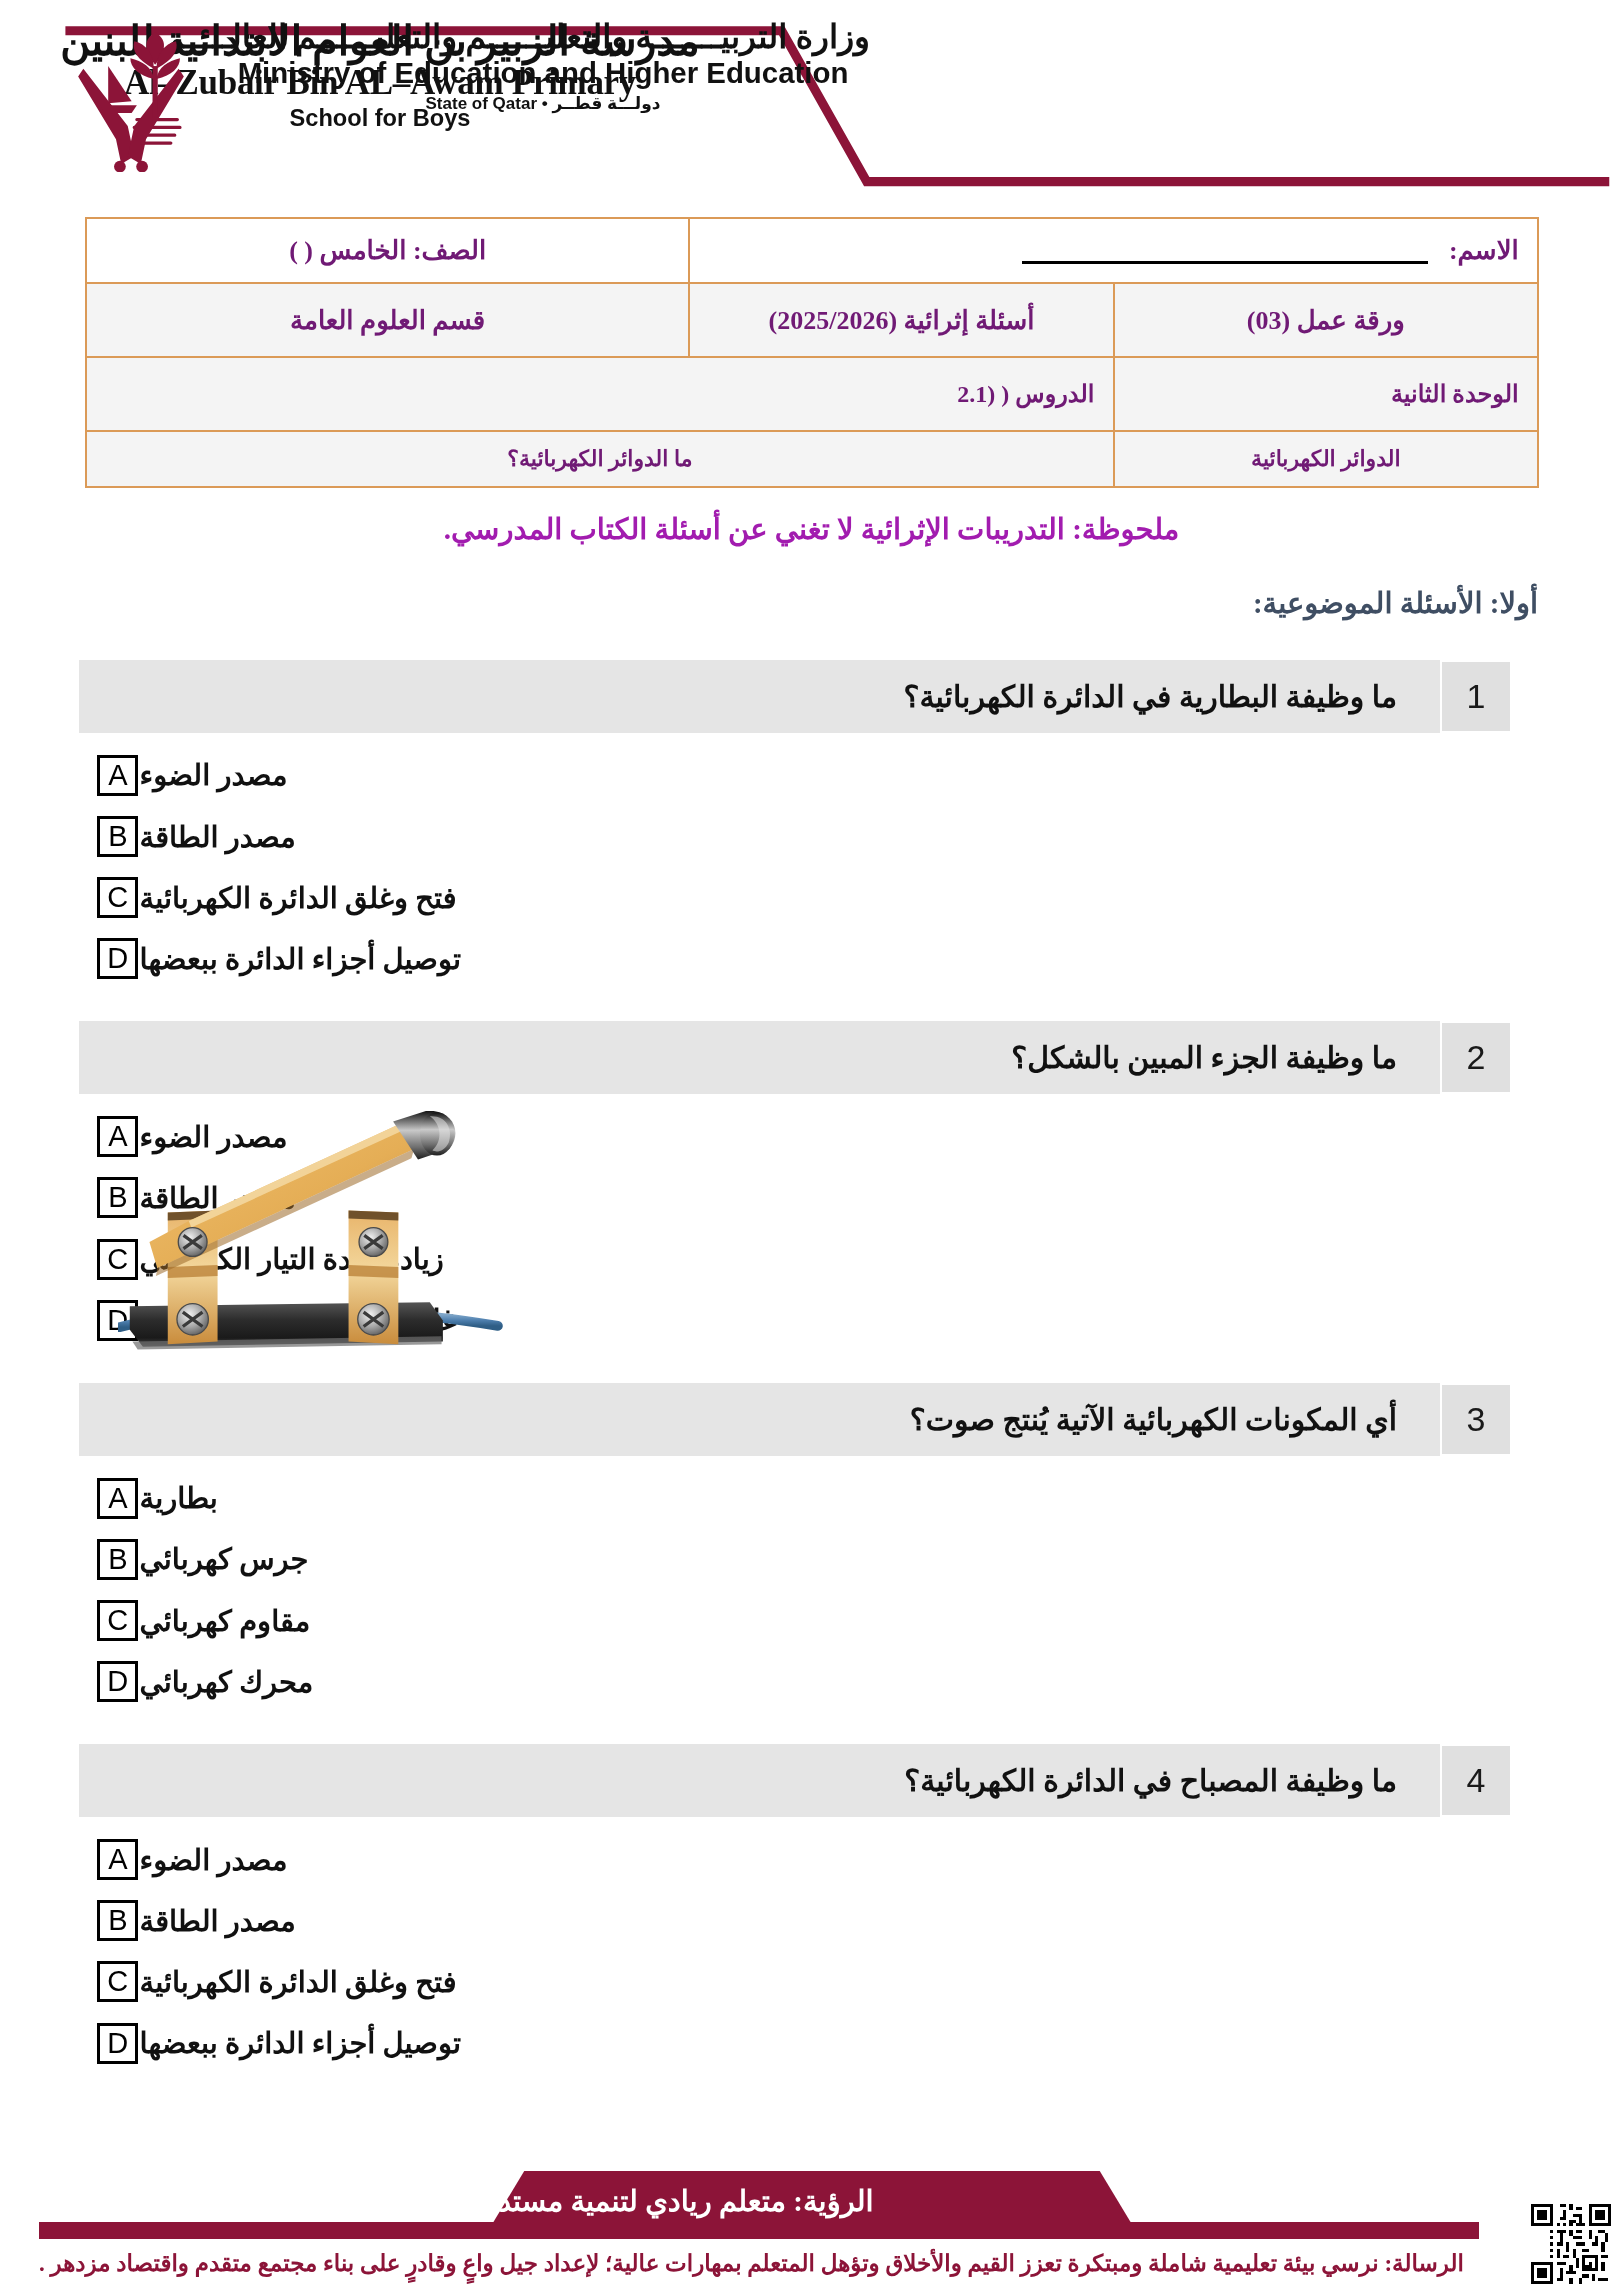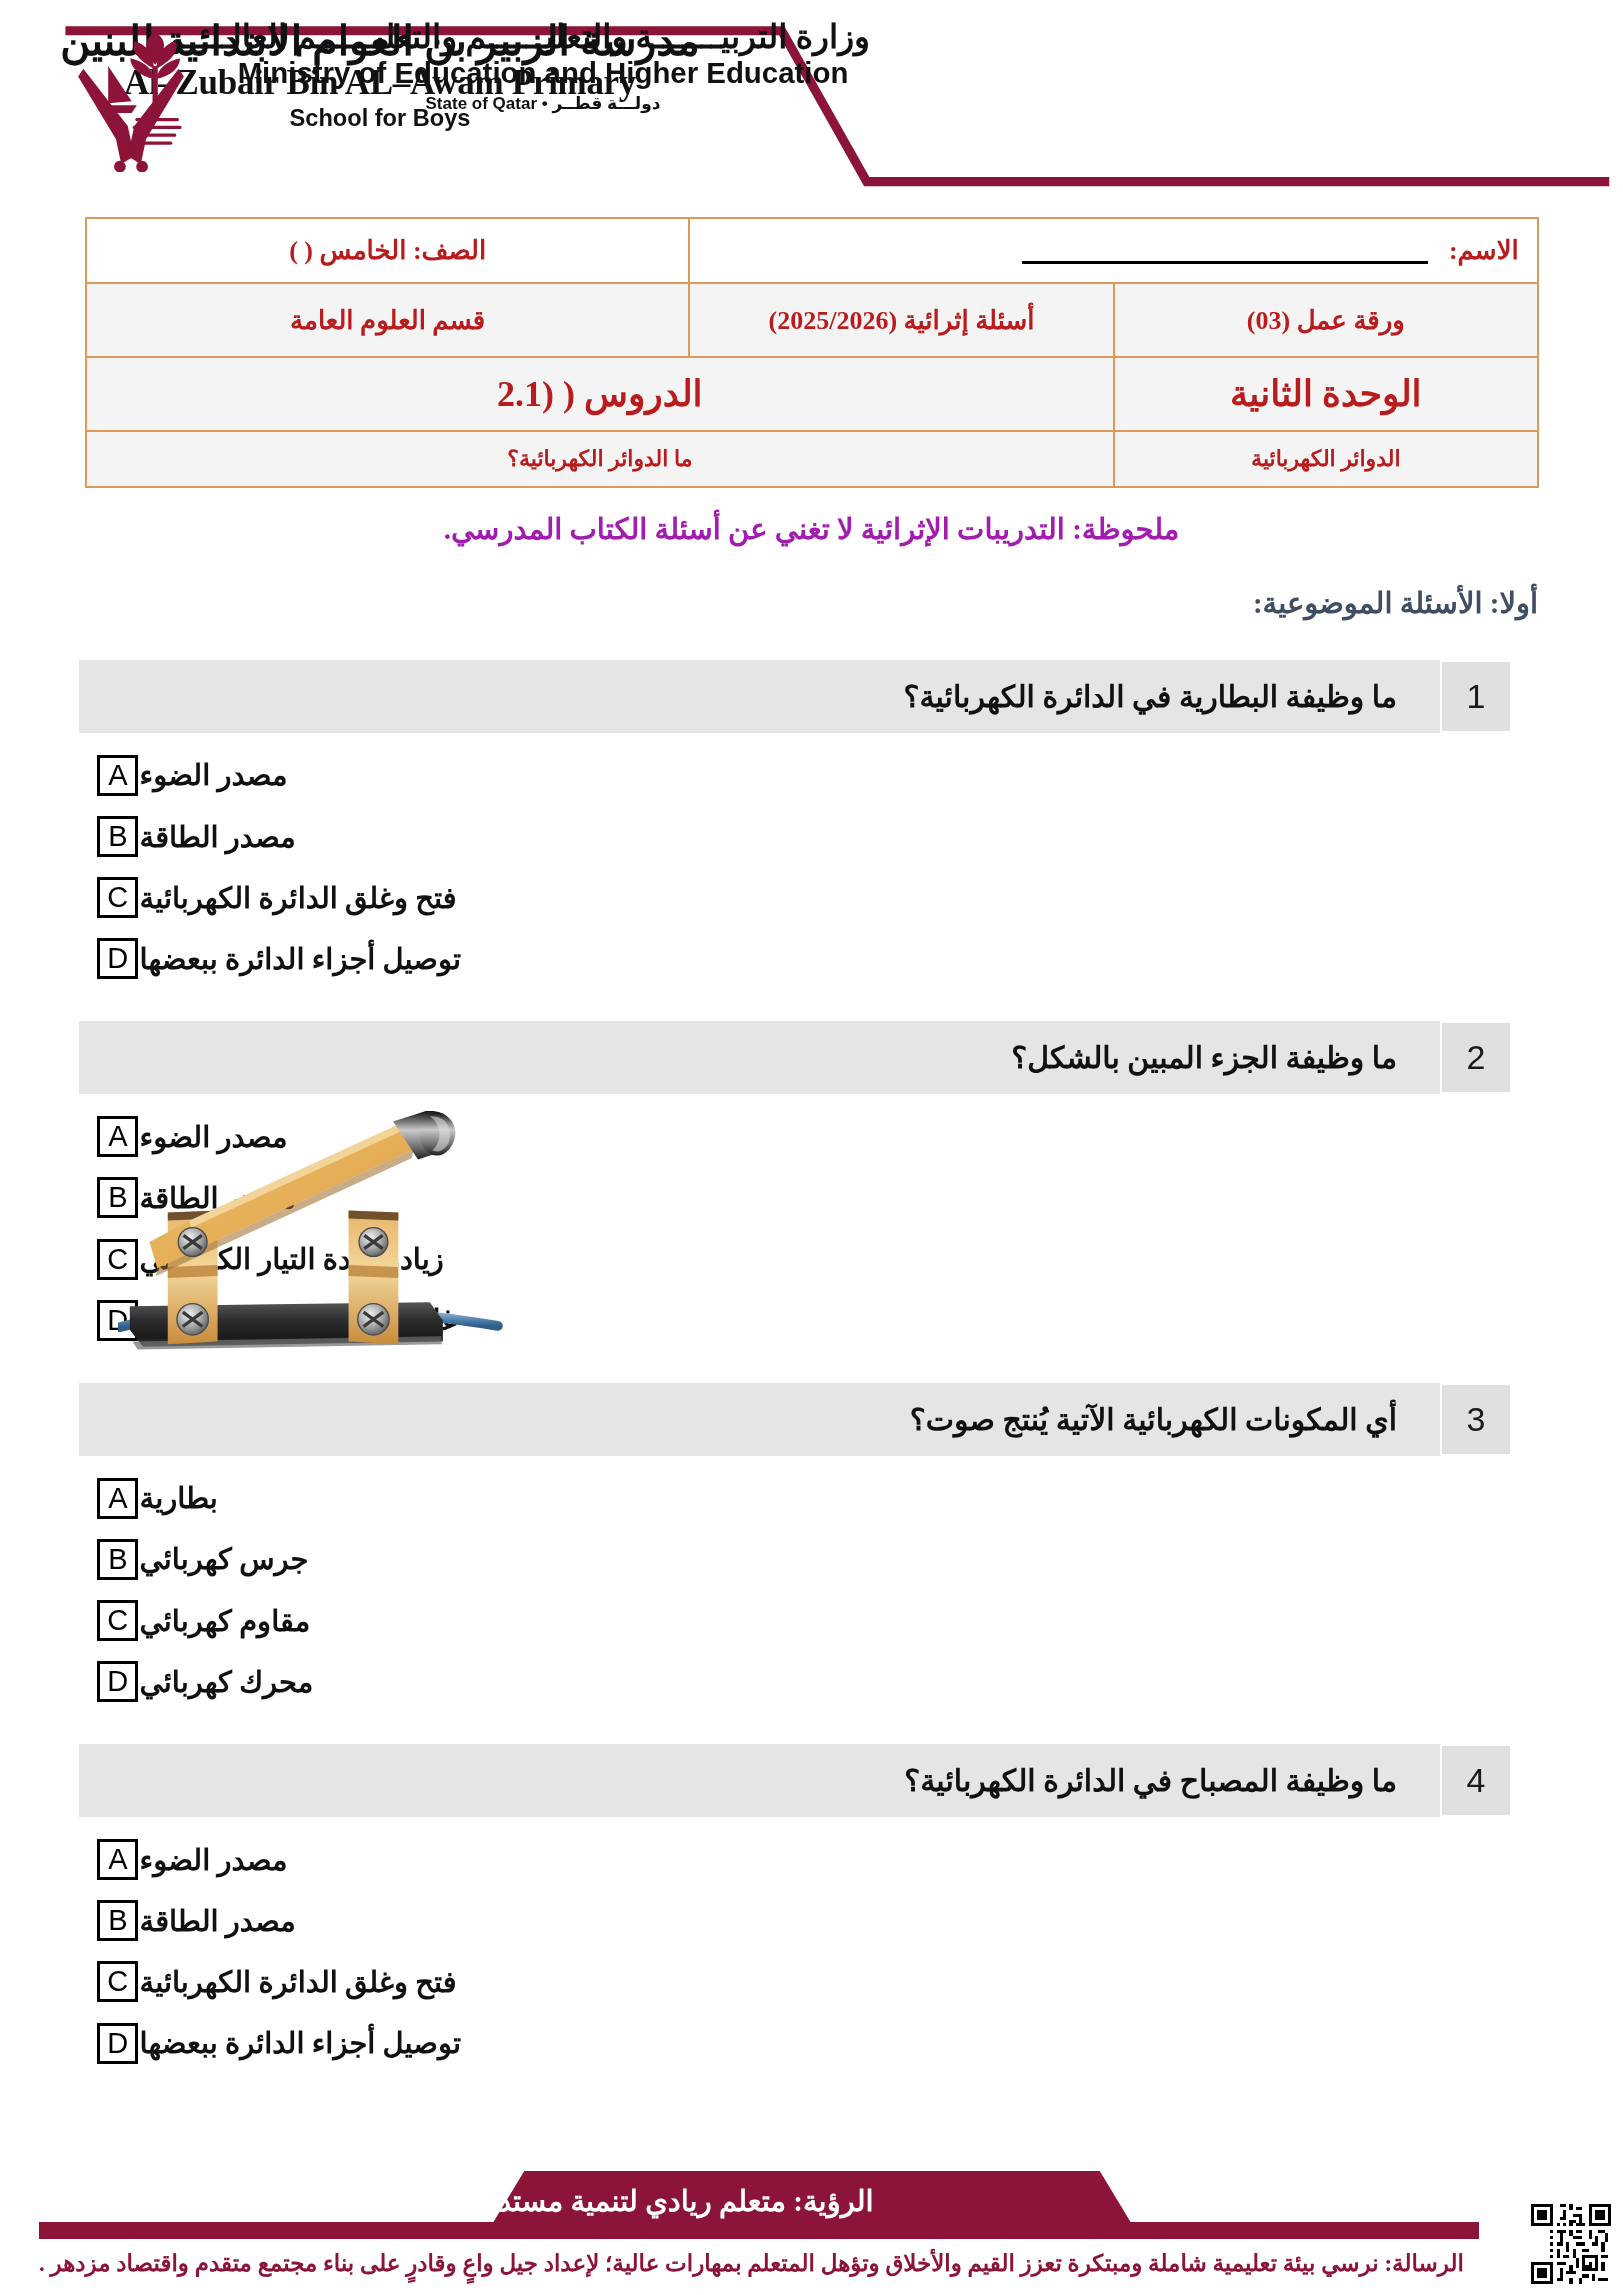--- a/index.html
+++ b/index.html
@@ -108,26 +108,26 @@
     top: 217px;
     width: 1454px;
     border-collapse: collapse;
     table-layout: fixed;
   }
   .info-table td {
     border: 2px solid #DB9A57;
     padding: 0 18.3px;
     font-family: "Liberation Serif", "DejaVu Serif", serif;
     font-weight: bold;
-    color: #b91c1c;
+    color: #701a75;
     vertical-align: middle;
   }
   .row-name td { height: 63px; background: #ffffff; font-size: 26px; }
   .row-2 td { height: 72px; background: #F4F4F4; font-size: 26px; }
-  .row-3 td { height: 72px; background: #F4F4F4; font-size: 36px; }
+  .row-3 td { height: 72px; background: #F4F4F4; font-size: 24px; text-align: right; }
   .row-4 td { height: 54px;  background: #F4F4F4; font-size: 22px; }
   .cell-right { text-align: right; }
   .cell-center { text-align: center; }
   .name-line {
     display: inline-block;
     width: 406px;
     border-bottom: 3.3px solid #000;
     height: 19.6px;
     vertical-align: middle;
     margin-right: 14.4px;

